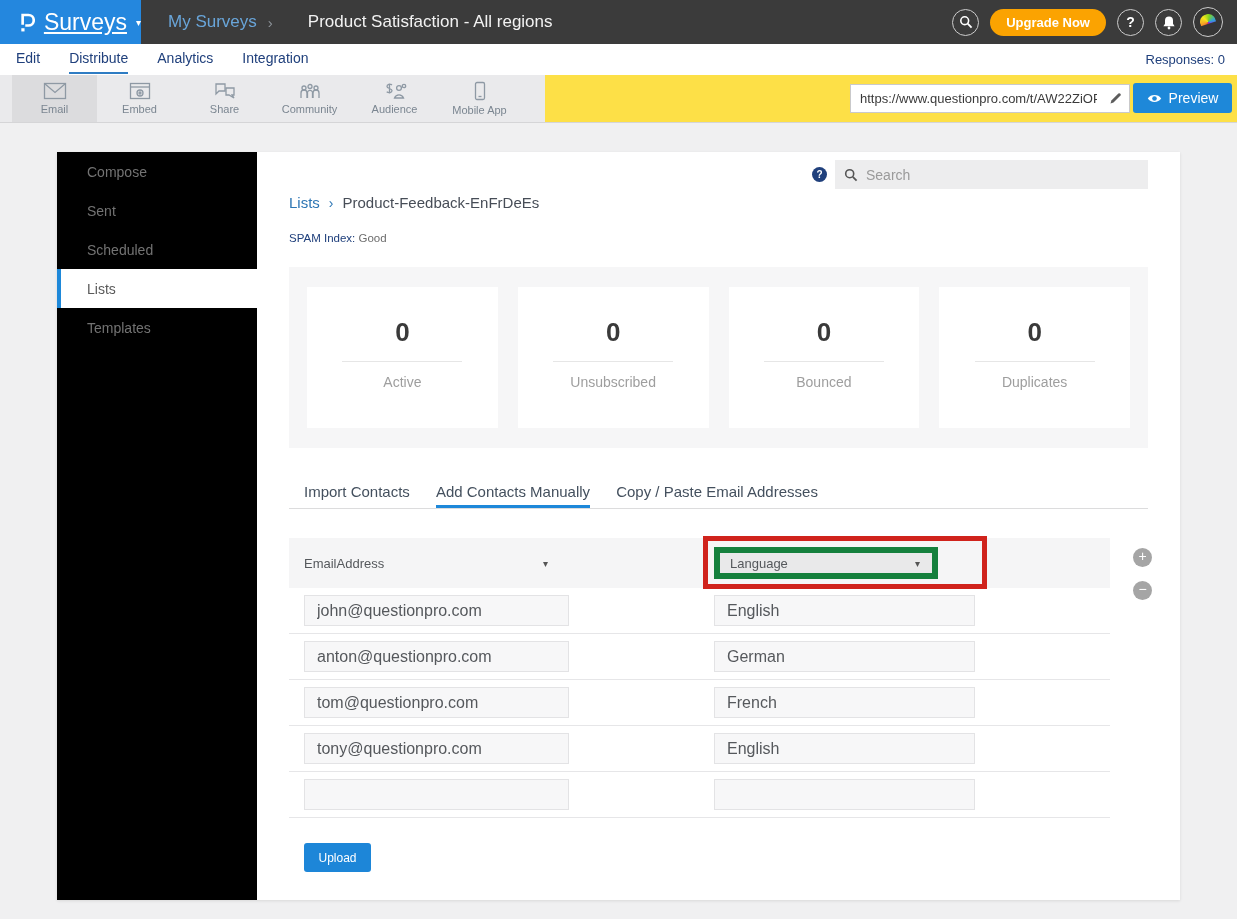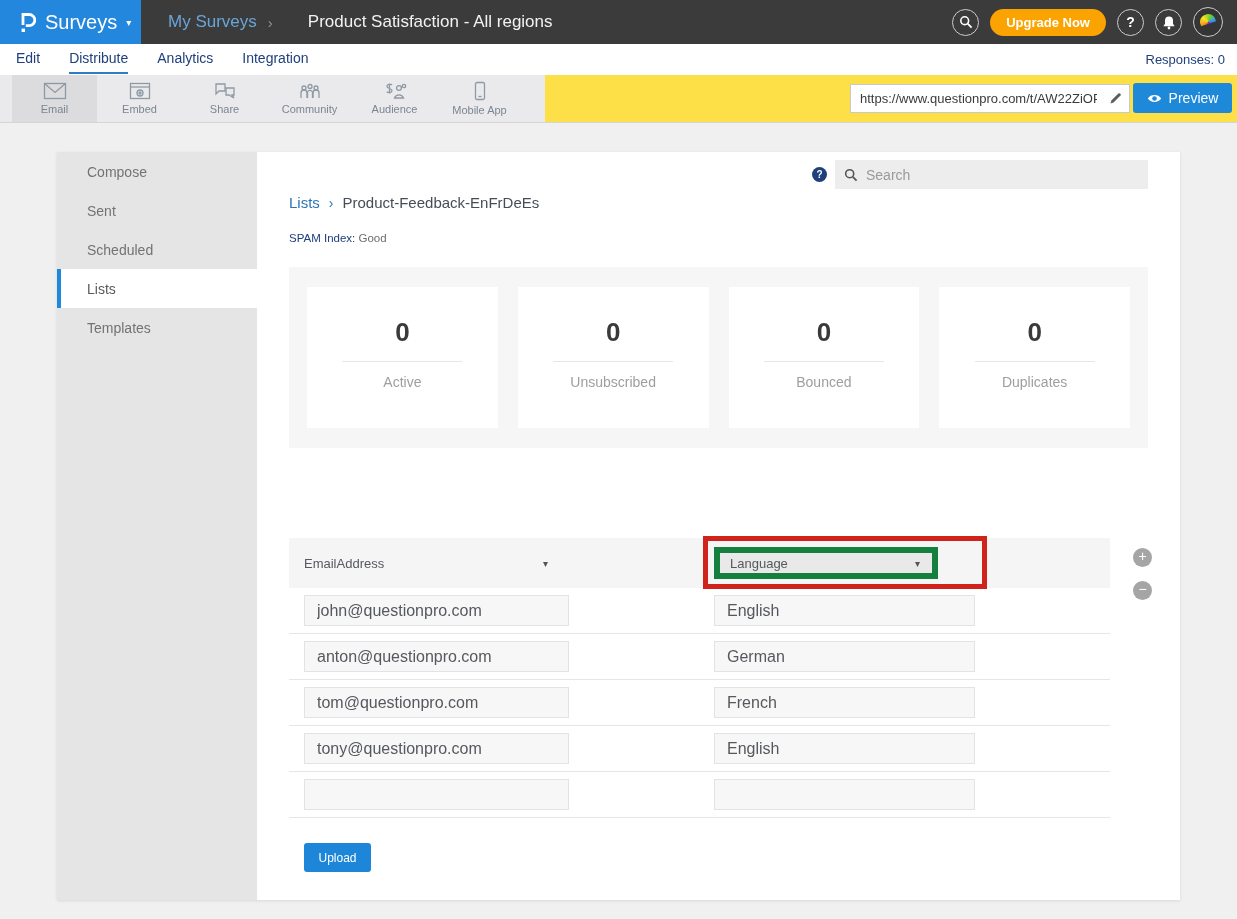--- a/index.html
+++ b/index.html
@@ -5,21 +5,21 @@
   * { margin:0; padding:0; box-sizing:border-box; }
   html,body { width:1237px; height:919px; }
   body {
     position:relative; overflow:hidden;
     font-family:"Liberation Sans", sans-serif;
     background:#f0f0f1; color:#333;
   }
   
   .topbar { position:absolute; top:0; left:0; width:100%; height:44px; background:#3b3b3b; display:flex; align-items:center; }
   .logo-box { width:141px; height:44px; background:#2487de; display:flex; align-items:center; padding-left:17px; color:#fff; flex:none; cursor:pointer; }
-  .logo-box .product { font-size:20px; margin-left:9px; }
+  .logo-box .product { font-size:23px; margin-left:9px;text-decoration:underline; }
   .logo-box .dd-caret { font-size:10px; margin-left:9px; color:#fff; }
   .top-crumb { display:flex; align-items:center; margin-left:27px; font-size:17px; white-space:nowrap; }
   .top-crumb .parent { color:#69a5d9; cursor:pointer; }
   .top-crumb .sep { color:#8c9298; margin:0 11px; font-size:15px; }
   .top-crumb .current { color:#f2f2f2;margin-left:24px; }
   .top-right { margin-left:auto; display:flex; align-items:center; gap:11px; padding-right:14px; }
   .circle-btn { width:27px; height:27px; border:1px solid #cccccc; border-radius:50%; display:flex; align-items:center; justify-content:center; color:#fff; font-size:14px; font-weight:bold; cursor:pointer; flex:none; }
   .upgrade-btn { height:27px; background:#fba301; border:none; border-radius:14px; color:#fff; font-weight:bold; font-size:13px; padding:0 16px; cursor:pointer; font-family:inherit; }
   .avatar { width:30px; height:30px; border:1px solid #cccccc; border-radius:50%; background:#353535; display:flex; align-items:center; justify-content:center; cursor:pointer; }
   .avatar-art { width:16px; height:16px; border-radius:50%; background:conic-gradient(from 210deg,#e23b3b,#f5a623,#f8e71c,#7ed321,#30a0d9,#9013fe,#e23b3b); clip-path:polygon(0 0,100% 0,100% 62%,0 62%); transform:rotate(-18deg); }
@@ -33,21 +33,21 @@
   .tabstrip { position:absolute; left:0; top:0; height:47px; width:545px; background:#eaeaec; display:flex; padding-left:12px; }
   .ttab { width:85px; display:flex; flex-direction:column; align-items:center; justify-content:center; gap:3px; color:#7b8691; font-size:11px; cursor:pointer; }
   .ttab.active { background:#dcdcde; }
   .ttab svg { stroke:#8e99a4; fill:none; stroke-width:1.3; }
   .urlbox { position:absolute; left:850px; top:9px; width:280px; height:29px; background:#fff; border:1px solid #c9c9cb; display:flex; align-items:center; }
   .urlbox input { flex:1; min-width:0; border:none; outline:none; font-size:13px; color:#3a3a3a; padding:0 4px 0 9px; font-family:inherit; background:transparent; }
   .url-edit { width:28px; height:100%; display:flex; align-items:center; justify-content:center; cursor:pointer; }
   .preview-btn { position:absolute; left:1133px; top:8px; width:99px; height:30px; background:#1e88d9; border:none; border-radius:3px; color:#fff; font-size:14px; display:flex; align-items:center; justify-content:center; gap:7px; cursor:pointer; font-family:inherit; }
   
   .panel { position:absolute; left:57px; top:152px; width:1123px; height:748px; background:#fff; box-shadow:0 1px 3px rgba(0,0,0,.10); }
-  .side { position:absolute; left:0; top:0; width:200px; height:100%; background:#e5e5e5; }
+  .side { position:absolute; left:0; top:0; width:200px; height:100%; background:#000000; }
   .side-item { height:39px; display:flex; align-items:center; padding-left:26px; font-size:14px; color:#737373; cursor:pointer; border-left:4px solid transparent; }
   .side-item.active { background:#fff; border-left:4px solid #1e88d9; color:#5a5a5a; }
   .content { position:absolute; left:200px; top:0; right:0; bottom:0; }
   .help-dot { position:absolute; left:555px; top:15px; width:15px; height:15px; border-radius:50%; background:#20407c; color:#fff; font-size:10px; font-weight:bold; display:flex; align-items:center; justify-content:center; cursor:pointer; }
   .search-box { position:absolute; left:578px; top:8px; width:313px; height:29px; background:#ededee; display:flex; align-items:center; padding:12px 9px; gap:8px; }
   .search-box input { flex:1; border:none; outline:none; background:transparent; font-size:14px; color:#555; font-family:inherit; }
   .search-box input::placeholder { color:#9a9a9a; }
   .list-crumb { position:absolute; left:32px; top:42px; font-size:15px; display:flex; align-items:center; }
   .list-crumb .lnk { color:#2d76b4; cursor:pointer; }
   .list-crumb .csep { color:#2d76b4; margin:0 9px; font-size:14px; }
@@ -242,20 +242,25 @@
           <div class="dvd"></div>
           <div class="lbl">Bounced</div>
       </div>
       <div class="stat-card">
         <div class="num">0</div>
           <div class="dvd"></div>
           <div class="lbl">Duplicates</div>
       </div>
     </div>
 
+    <div class="ctabs">
+      <span class="ctab">Import Contacts</span>
+      <span class="ctab active">Add Contacts Manually</span>
+      <span class="ctab">Copy / Paste Email Addresses</span>
+    </div>
 
     <div class="form-head">
       <div class="hdd hdd-email">
         <span>EmailAddress</span>
         <span class="dcaret">▾</span>
       </div>
       <div class="hdd hdd-lang">
         <span>Language</span>
         <span class="dcaret">▾</span>
       </div>

